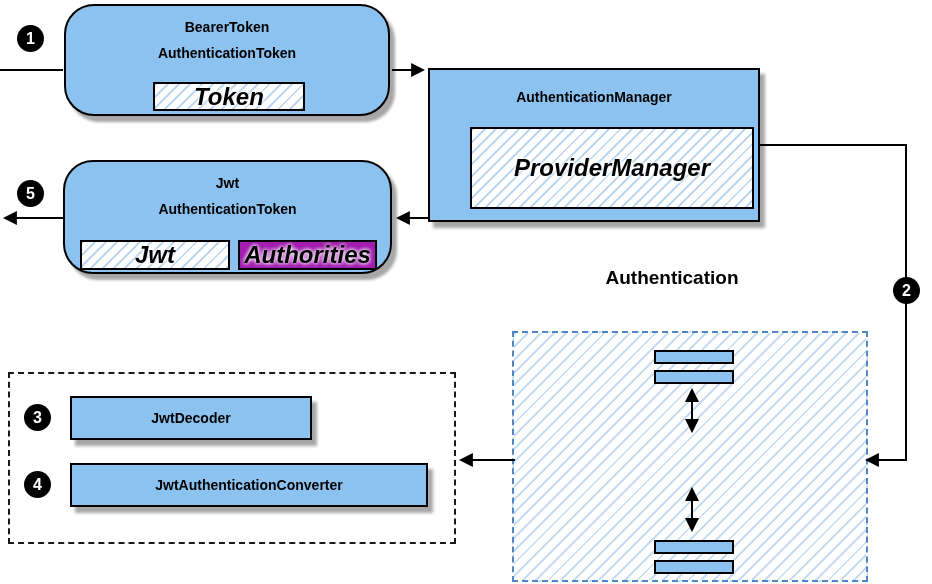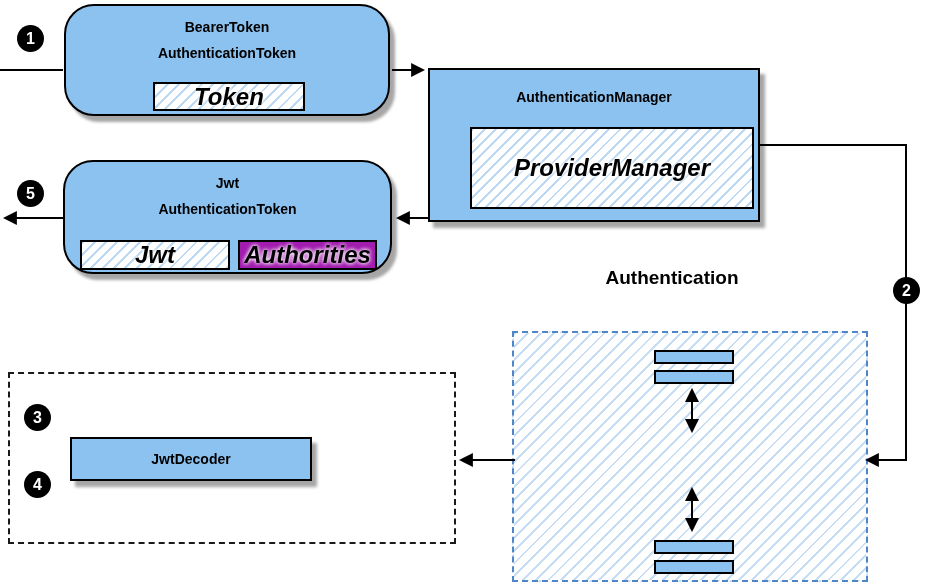--- a/index.html
+++ b/index.html
@@ -91,21 +91,21 @@
     border-radius: 50%;
     background: #000000;
     color: #ffffff;
     font-weight: bold;
     font-size: 16px;
     display: flex;
     align-items: center;
     justify-content: center;
   }
 
-  .center-flex { display: flex; align-items: center; justify-content: center; margin-top: 41px; }
+  .center-flex { display: flex; align-items: center; justify-content: center; }
 </style>
 </head>
 <body>
 
 <div class="canvas">
 
   <svg class="connectors" width="932" height="584" viewBox="0 0 932 584" aria-hidden="true">
     <defs>
       <marker id="ah" viewBox="0 0 10 10" refX="8.5" refY="5" markerWidth="7" markerHeight="7" orient="auto-start-reverse">
         <path d="M0,0 L10,5 L0,10 z" fill="#000"></path>
@@ -168,14 +168,17 @@
     <div class="bar" style="left:140px;top:227px"></div>
   </div>
 
 
   <div class="decoders-container" style="left:8px;top:372px;width:448px;height:172px"></div>
 
   <div class="node center-flex" style="left:70px;top:396px;width:242px;height:44px">
     <span class="title">JwtDecoder</span>
   </div>
 
+  <div class="node center-flex" style="left:70px;top:463px;width:358px;height:44px">
+    <span class="title">JwtAuthenticationConverter</span>
+  </div>
 
 </div>
 
 </body></html>

